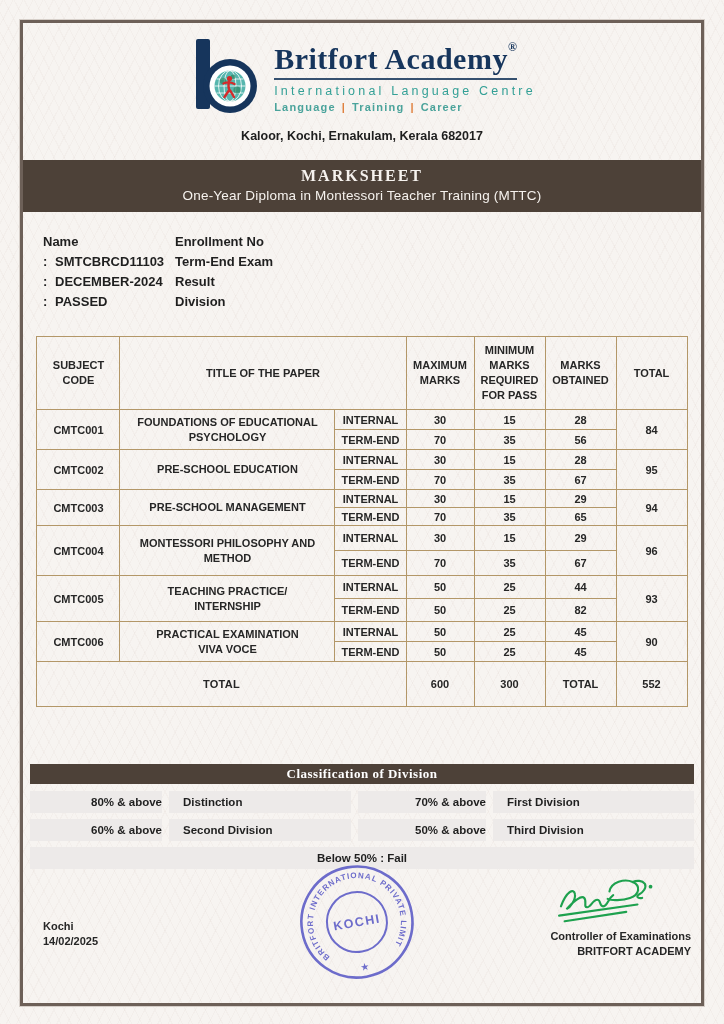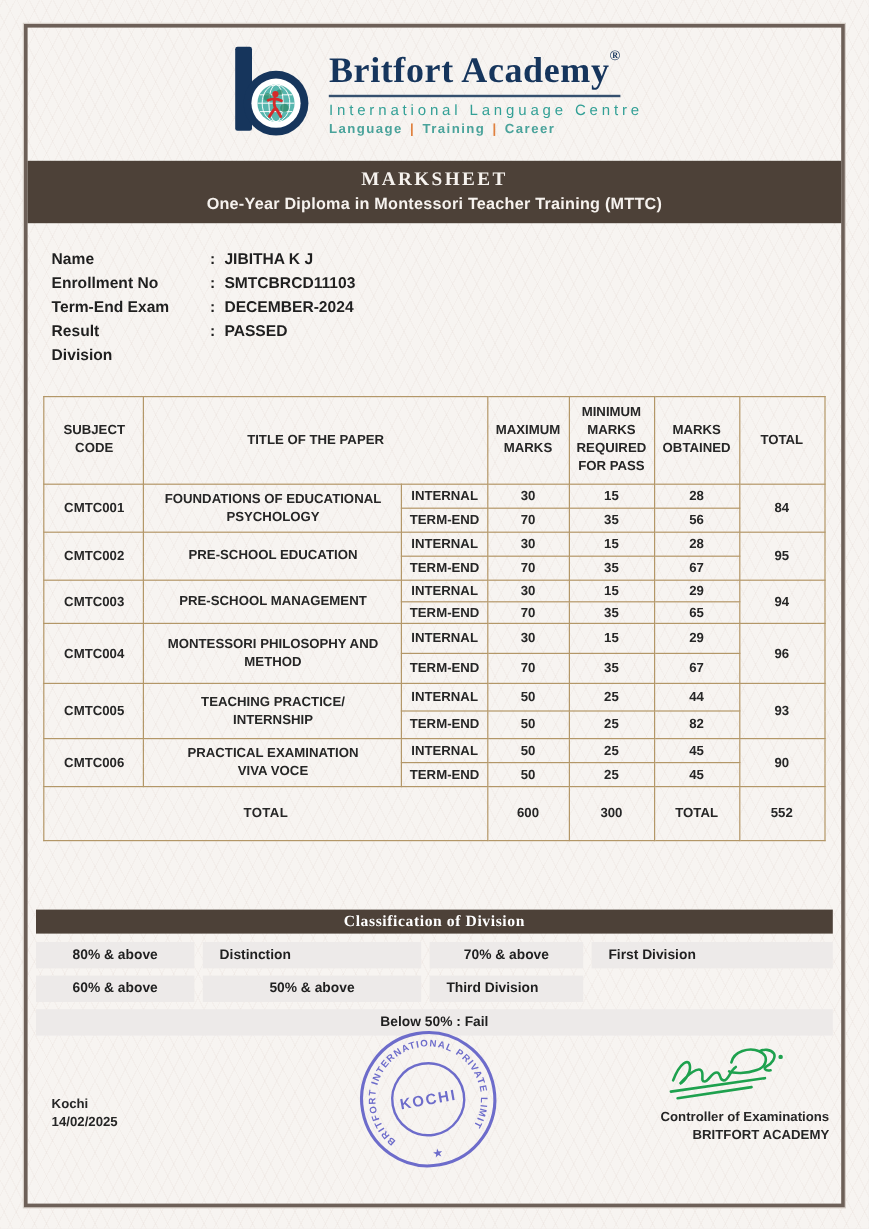--- a/index.html
+++ b/index.html
@@ -31,21 +31,21 @@
   .brand-tagline {
     margin-top:4px; font-size:12.5px; letter-spacing:3.2px; color:#33a096; font-weight:400;
   }
   .brand-services { margin-top:3px; font-size:11px; letter-spacing:1.2px; font-weight:600; color:#4aa39b; }
   .brand-services .pipe { color:#e0813f; padding:0 6px; }
   .address { text-align:center; margin-top:12px; font-size:12.5px; font-weight:700; color:#1e1e1e; }
 
   
   .banner { margin-top:17px; background:#4d4138; color:#f6f2ee; text-align:center; padding:7px 0 9px; }
   .banner-title { font-family:"Liberation Serif", serif; font-weight:bold; font-size:16px; letter-spacing:2px; }
-  .banner-sub { font-size:13.5px; font-weight:700; margin-top:3px; letter-spacing:.2px; }
+  .banner-sub { font-size:13.5px; font-weight:400; margin-top:3px; letter-spacing:.2px; }
 
   
   .student { margin:22px 0 0 20px; display:grid; grid-template-columns:132px auto; row-gap:5px; font-size:13px; font-weight:600; color:#1f1f1f; }
   .student .val { white-space:nowrap; }
   .student .colon { display:inline-block; width:12px; }
 
   
   table.marks { border-collapse:collapse; width:650px; margin:27px auto 0; table-layout:fixed; }
   table.marks th, table.marks td {
     border:1px solid #b39768; color:#262626; font-size:11px; font-weight:600;
@@ -63,21 +63,21 @@
   .strong { font-weight:700 !important; }
 
   
   .cls { margin:57px 7px 0; }
   .cls-header {
     background:#4d4138; color:#ffffff; text-align:center; height:20px; line-height:20px;
     font-family:"Liberation Serif", serif; font-weight:bold; font-size:13px; letter-spacing:.5px;margin-top:48px;
   }
   .cls-grid { display:grid; grid-template-columns:132px 182px 128px auto; gap:6px 7px; margin-top:7px; }
   .cls-cell { background:#edeae9; height:22px; line-height:22px; font-size:11.5px; font-weight:600; color:#1f1f1f; padding-left:14px; }
-  .cls-cell.center { text-align:center; padding-left:0; }
+  .cls-cell.center { text-align:right; padding-left:0; }
   .cls-cell.full { grid-column:1 / -1; text-align:center; padding-left:0; font-weight:700; }
 
   
   .footer { position:relative; height:96px; }
   .place-date { position:absolute; left:20px; bottom:16px; font-size:11px; font-weight:700; color:#262626; line-height:1.35; }
   .stamp { position:absolute; left:50%; top:-6px; transform:translateX(-54%) rotate(-10deg); opacity:.88; }
   .signatory { position:absolute; right:10px; top:0; text-align:center; }
   .signatory .sig-text { font-size:11px; font-weight:700; color:#262626; line-height:1.4; text-align:right; }
 </style>
 </head>
@@ -113,29 +113,29 @@
         <circle cx="41.5" cy="41.5" r="2.6" fill="#d42b2b"></circle>
       </svg>
       <div class="brand-text">
         <div class="brand-name"><span>Britfort Academy</span><sup>®</sup></div>
         <div class="brand-tagline">International Language Centre</div>
         <div class="brand-services">
           <span>Language</span><span class="pipe">|</span><span>Training</span><span class="pipe">|</span><span>Career</span>
         </div>
       </div>
     </div>
+    <div class="address">Kaloor, Kochi, Ernakulam, Kerala 682017</div>
 
     <div class="banner">
       <div class="banner-title">MARKSHEET</div>
       <div class="banner-sub">One-Year Diploma in Montessori Teacher Training (MTTC)</div>
     </div>
 
     <div class="student">
       <div>Name</div>
-      <div class="val"><span class="colon">:</span><span>JIBITHA K J</span></div>
       <div>Enrollment No</div>
       <div class="val"><span class="colon">:</span><span>SMTCBRCD11103</span></div>
       <div>Term-End Exam</div>
       <div class="val"><span class="colon">:</span><span>DECEMBER-2024</span></div>
       <div>Result</div>
       <div class="val"><span class="colon">:</span><span>PASSED</span></div>
       <div>Division</div>
     </div>
 
     <table class="marks">
@@ -271,20 +271,21 @@
     </table>
 
     <div class="cls">
       <div class="cls-header">Classification of Division</div>
       <div class="cls-grid">
         <div class="cls-cell center">80% &amp; above</div>
         <div class="cls-cell">Distinction</div>
         <div class="cls-cell center">70% &amp; above</div>
         <div class="cls-cell">First Division</div>
         <div class="cls-cell center">60% &amp; above</div>
+        <div class="cls-cell">Second Division</div>
         <div class="cls-cell center">50% &amp; above</div>
         <div class="cls-cell">Third Division</div>
         <div class="cls-cell full">Below 50% : Fail</div>
       </div>
     </div>
 
     <div class="footer">
       <div class="place-date">
         <div>Kochi</div>
         <div>14/02/2025</div>

